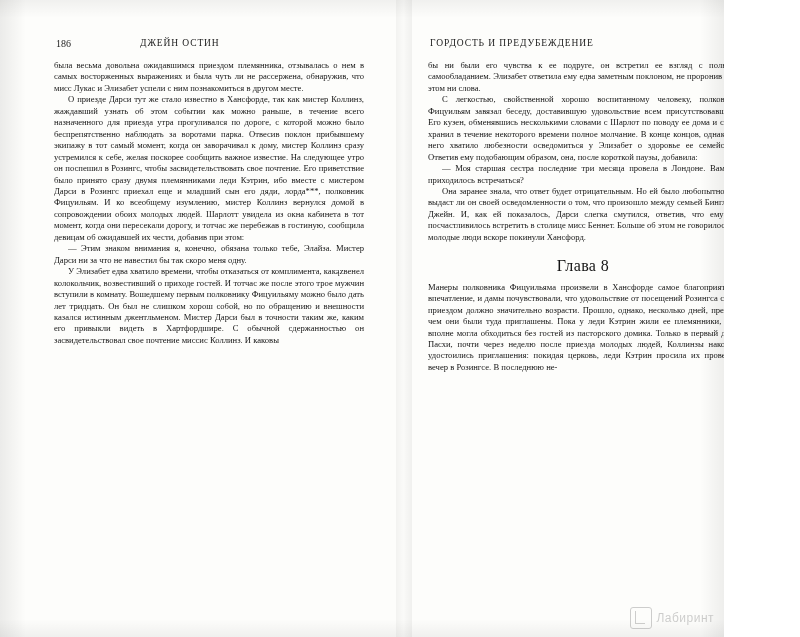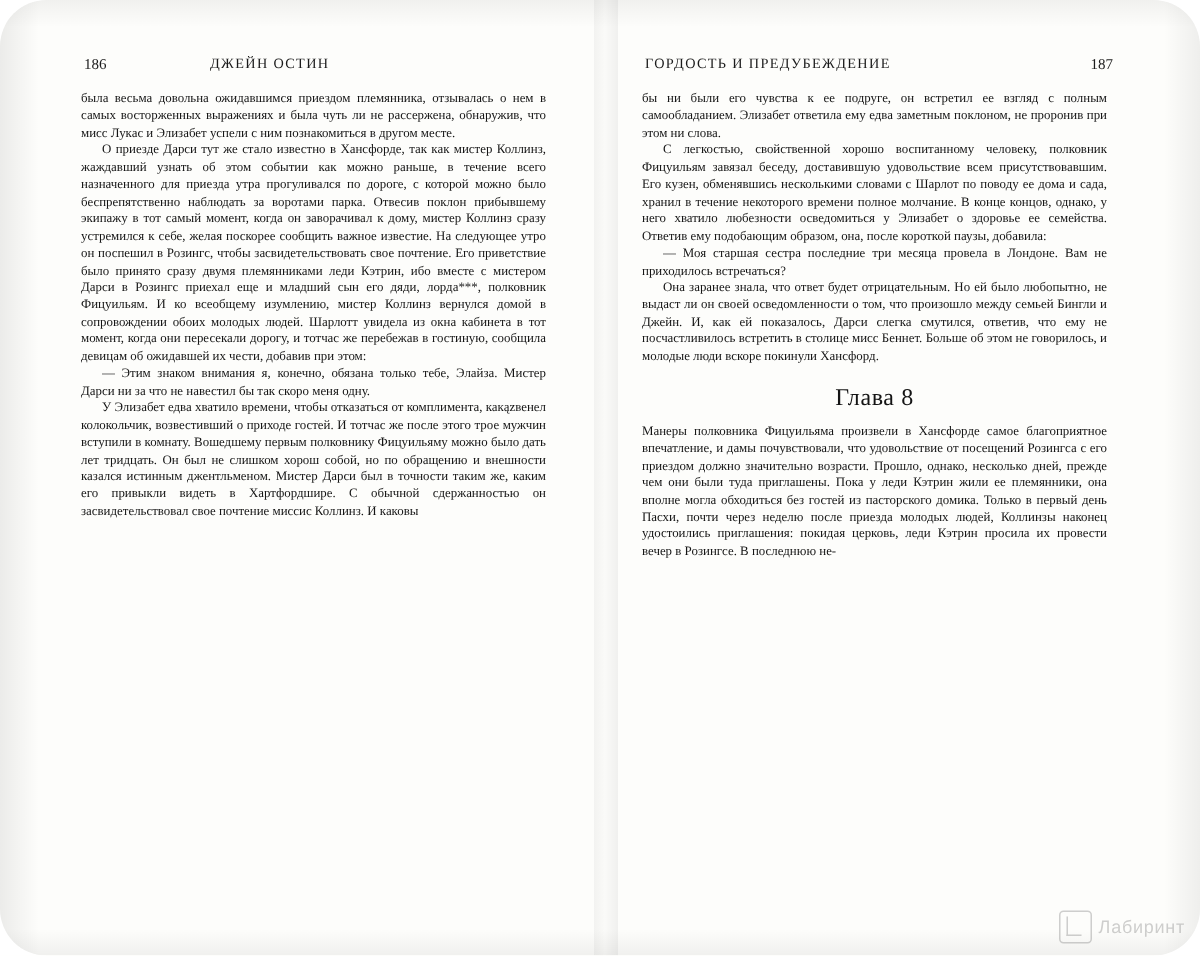--- a/index.html
+++ b/index.html
@@ -2,26 +2,25 @@
 <html><head>
 <meta charset="utf-8">
 <style>
   html, body {
     margin: 0;
     padding: 0;
     background: #ffffff;
   }
   .page {
     position: relative;
-    width: 800px;
+    width: 724px;
     height: 637px;
     background: #fdfdfb;
     overflow: hidden;
     font-family: "Liberation Serif", serif;
-    border-radius: 31px;
   }
   
   .scan-shade {
     position: absolute;
     inset: 0;
     background:
       linear-gradient(90deg, rgba(0,0,0,0.07) 0px, rgba(0,0,0,0.00) 26px),
       linear-gradient(270deg, rgba(0,0,0,0.06) 0px, rgba(0,0,0,0.00) 24px),
       linear-gradient(180deg, rgba(0,0,0,0.05) 0px, rgba(0,0,0,0.00) 18px),
       linear-gradient(0deg, rgba(0,0,0,0.05) 0px, rgba(0,0,0,0.00) 18px);

